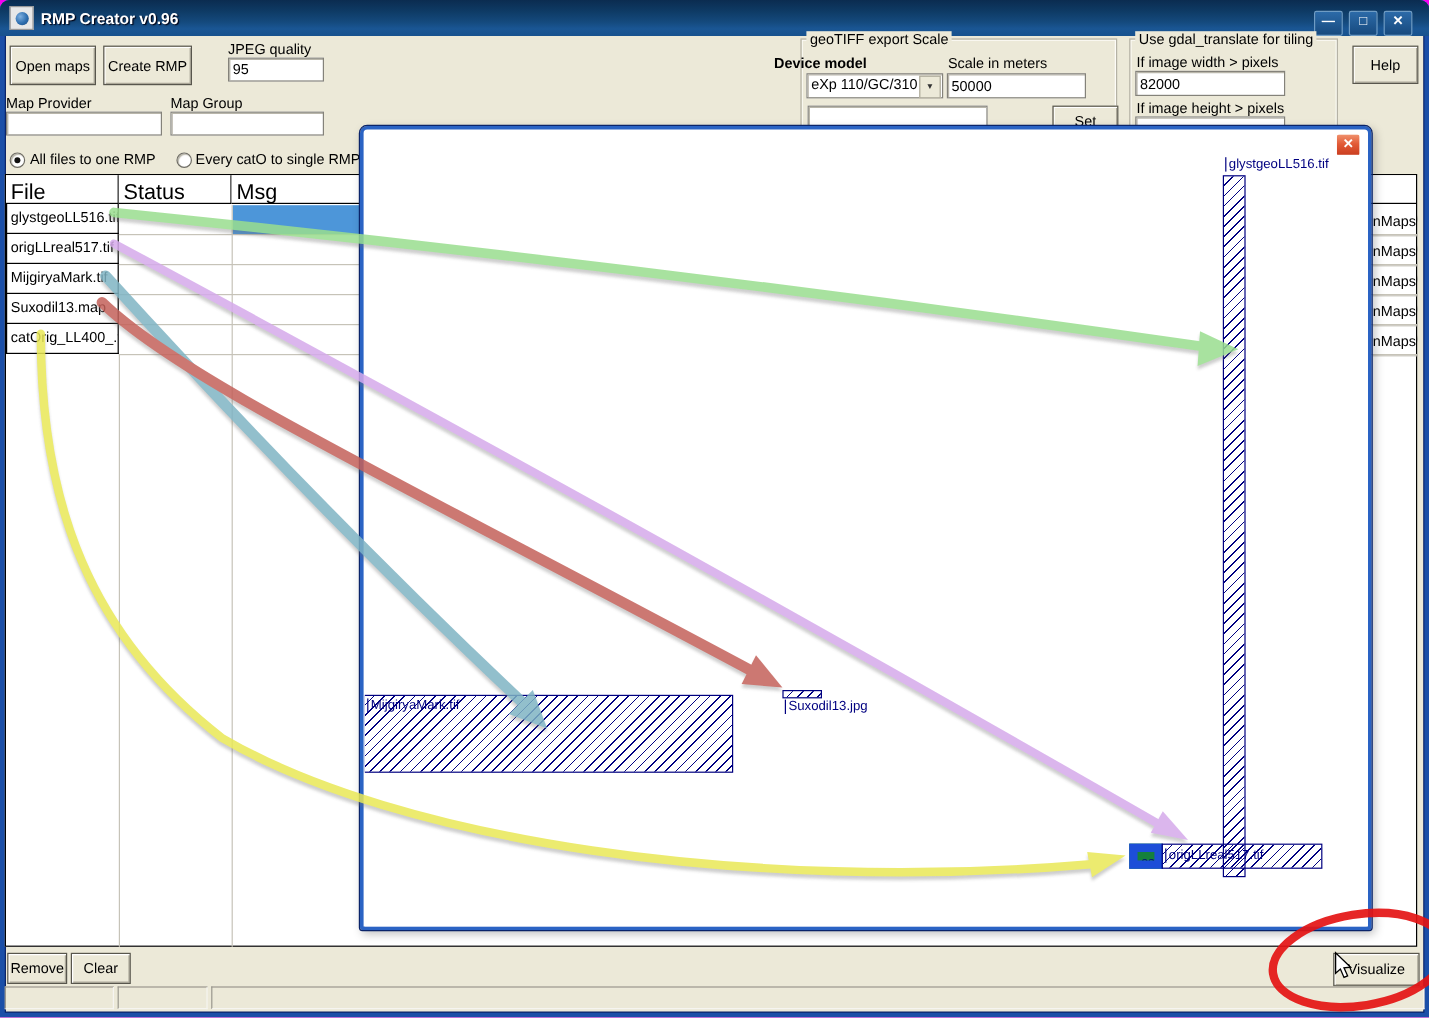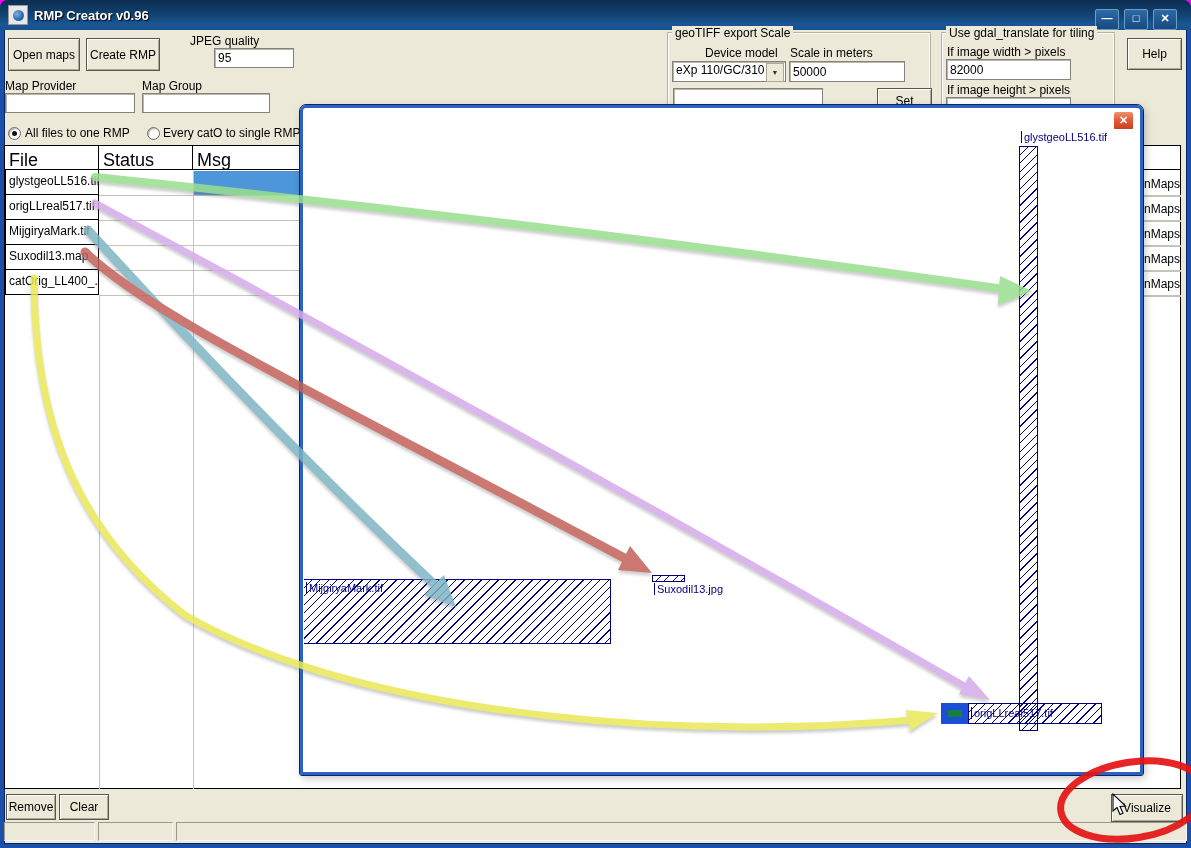--- a/index.html
+++ b/index.html
@@ -85,30 +85,30 @@
       <span class="tbtns">
         <span class="tbtn">—</span>
         <span class="tbtn">□</span>
         <span class="tbtn">✕</span>
       </span>
     </div>
 
     <div class="btn" style="left:8px;top:38px;width:70px;height:31px;">Open maps</div>
     <div class="btn" style="left:86px;top:38px;width:72px;height:31px;">Create RMP</div>
     <div class="lbl" style="left:190px;top:34px;">JPEG quality</div>
-    <input class="field" style="left: 190px; top: 48px; width: 80px; height: 20px; margin-left: 24px;" readonly="" value="95">
+    <input class="field" style="left: 190px; top: 48px; width: 80px; height: 20px;" readonly="" value="95">
 
     <div class="lbl" style="left:5px;top:79px;">Map Provider</div>
     <input class="field" style="left: 5px; top: 93px; width: 130px; height: 20px;" readonly="" value="">
     <div class="lbl" style="left:142px;top:79px;">Map Group</div>
     <input class="field" style="left: 142px; top: 93px; width: 128px; height: 20px;" readonly="" value="">
 
     <div class="group" style="left:667px;top:32px;width:262px;height:108px;"></div>
     <div class="glegend" style="left:672px;top:26px;">geoTIFF export Scale</div>
-    <div class="lbl" style="left:705px;top:46px;">Device model</div>
+    <div class="lbl" style="left:645px;top:46px;font-weight:bold;">Device model</div>
     <div class="field" style="left:672px;top:61px;width:114px;height:21px;">
       <span>eXp 110/GC/310</span>
       <span style="position:absolute;right:1px;top:1px;width:16px;height:17px;background:#ece9d8;border:1px solid #aca899;font-size:7px;text-align:center;line-height:17px;color:#333;">▼</span>
     </div>
     <div class="lbl" style="left:790px;top:46px;">Scale in meters</div>
     <input class="field" style="left: 789px; top: 61px; width: 116px; height: 21px;" readonly="" value="50000">
     <input class="field" style="left: 673px; top: 88px; width: 150px; height: 20px;" readonly="" value="">
     <div class="btn" style="left:877px;top:88px;width:53px;height:24px;">Set</div>
 
     <div class="group" style="left:941px;top:32px;width:172px;height:108px;"></div>

